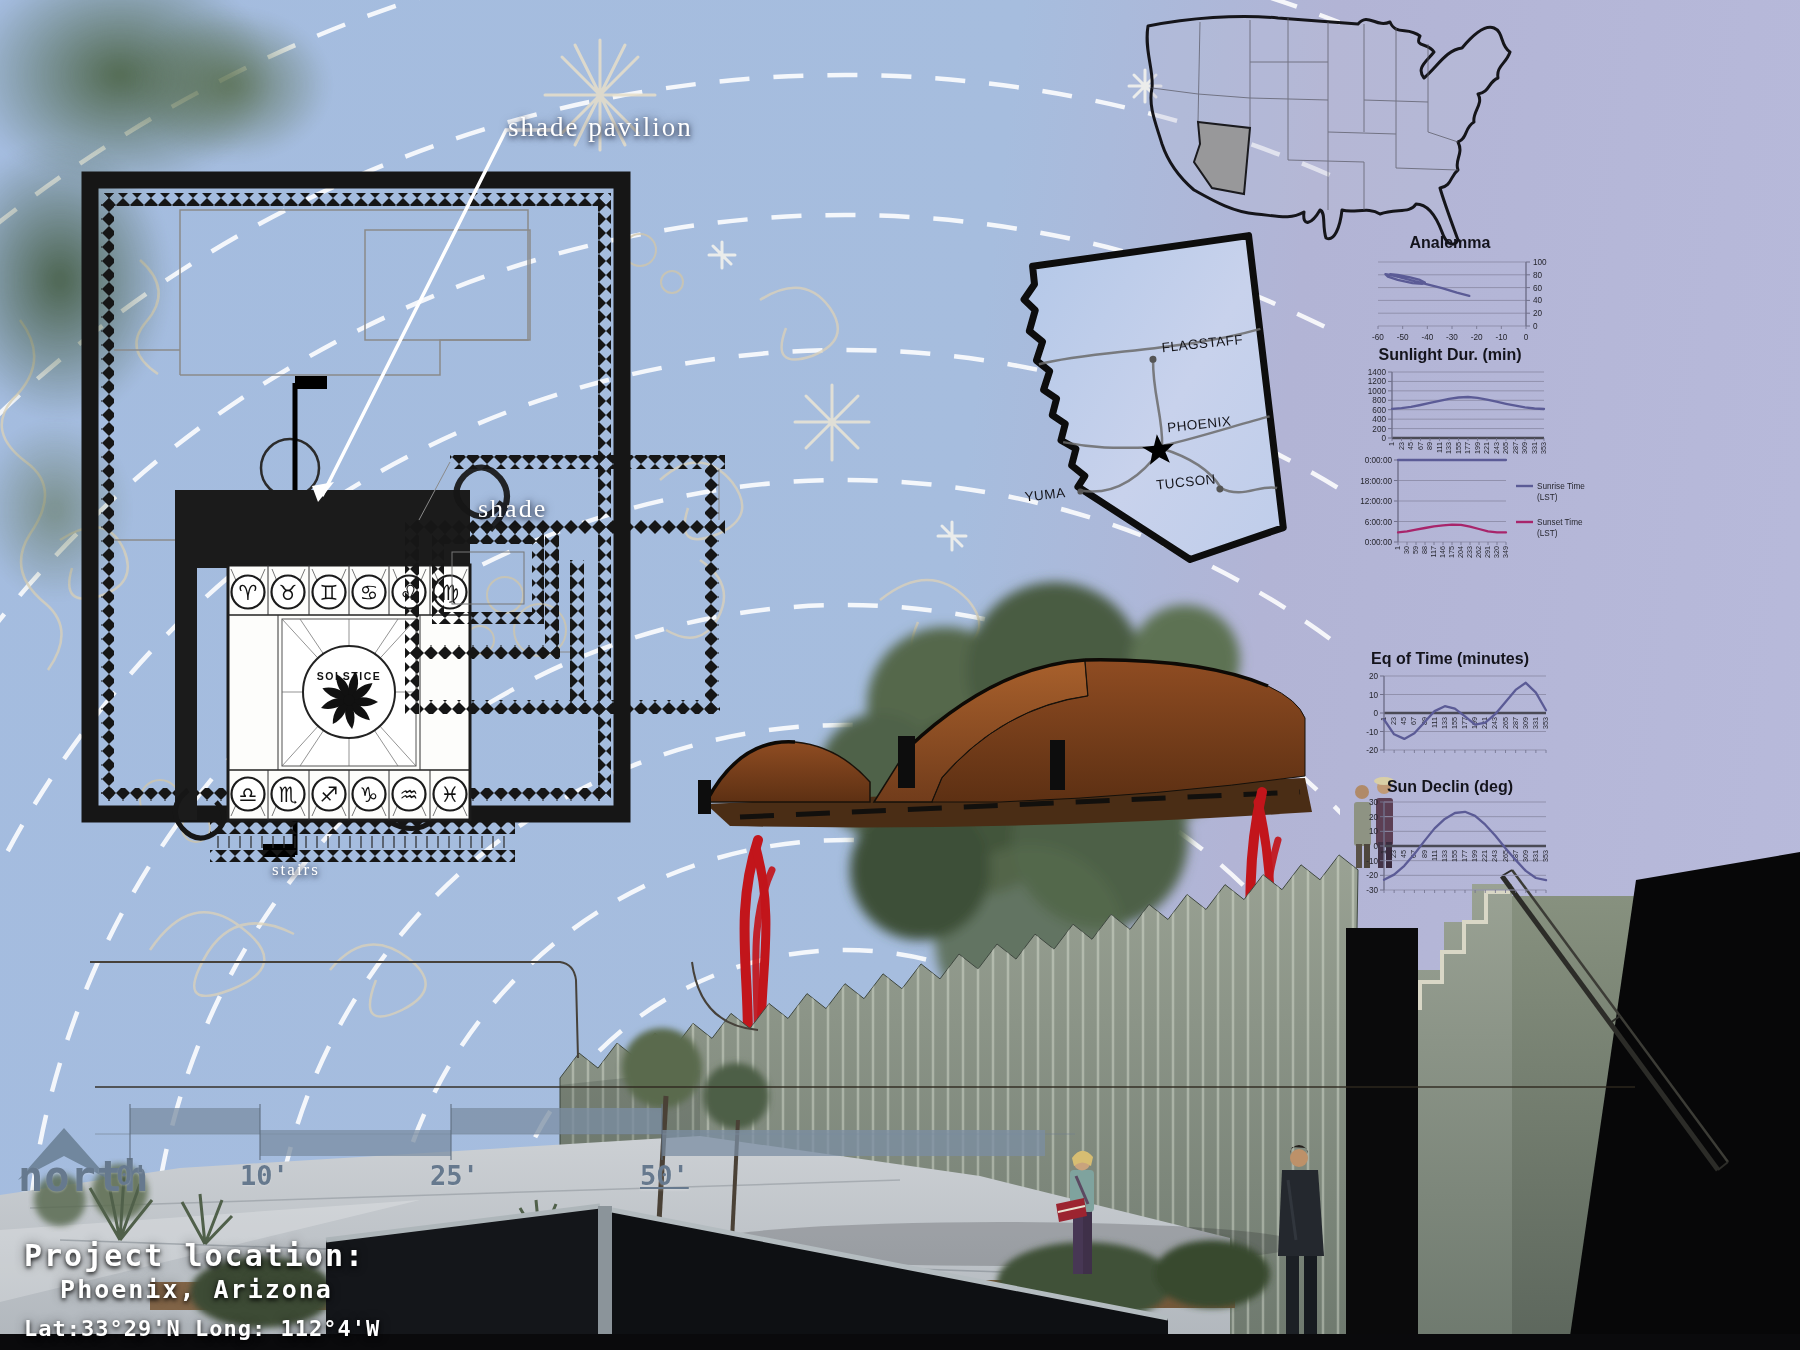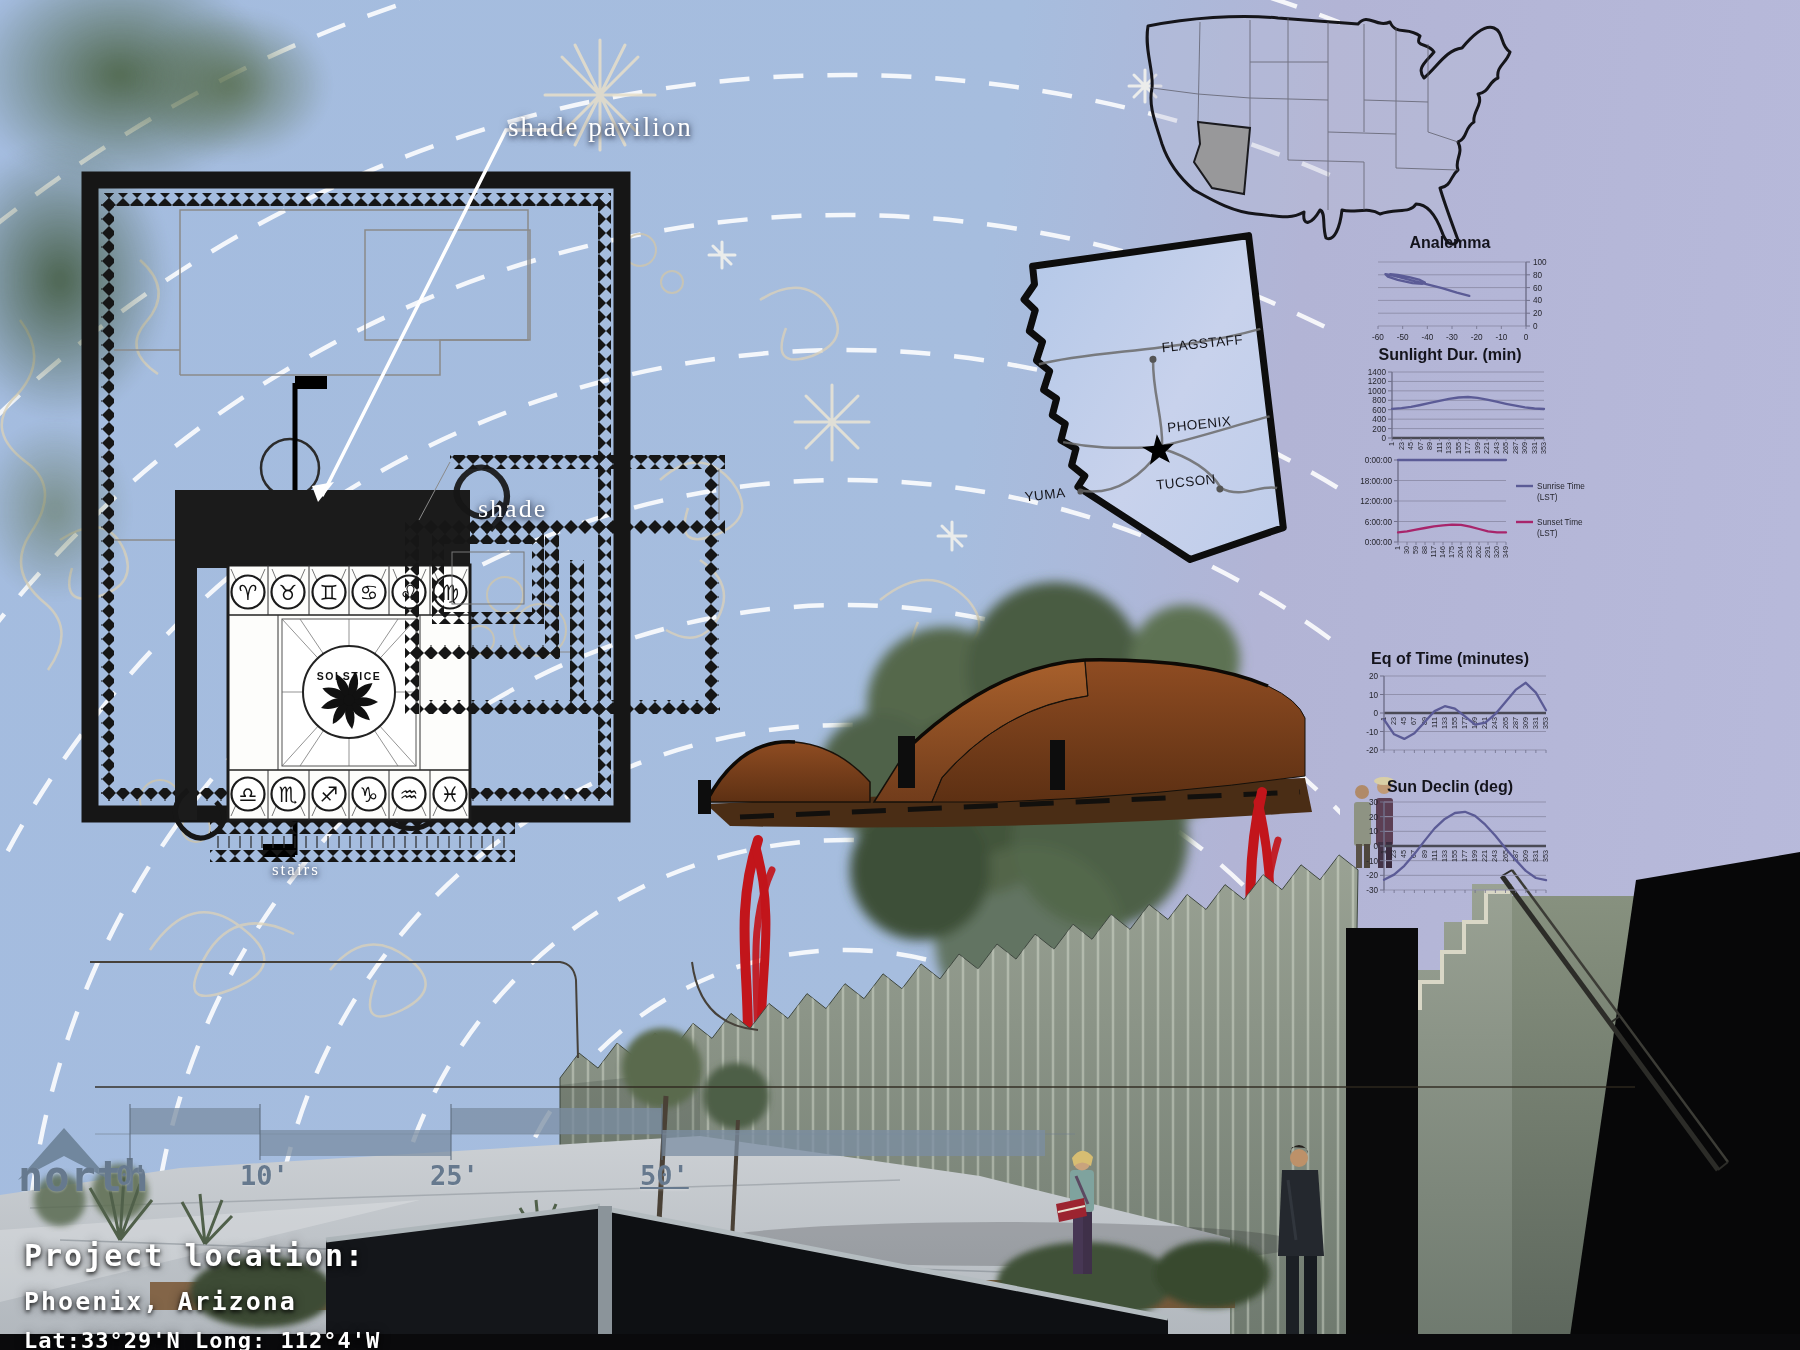--- a/index.html
+++ b/index.html
@@ -12,21 +12,21 @@
     text-shadow:0 2px 5px rgba(20,25,45,.85),0 0 10px rgba(20,25,45,.5);letter-spacing:2px;}
   .lbl-muted{color:#66798e;font-family:"DejaVu Sans Mono",monospace;font-weight:bold;
     text-shadow:0 1px 2px rgba(255,255,255,.25);}
   .chart-title{position:absolute;width:200px;text-align:center;
     font-family:Liberation Sans, sans-serif;font-weight:bold;font-size:16px;color:#14141c;}
   .chart-svg{position:absolute;overflow:visible;}
   .titleblock{position:absolute;left:24px;top:1238px;width:345px;color:#fff;
     font-family:"DejaVu Sans Mono",monospace;font-weight:bold;
     text-shadow:0 2px 4px rgba(0,0,0,.9),0 0 12px rgba(0,0,0,.45);}
   .titleblock .l1{font-size:30px;letter-spacing:2px;}
-  .titleblock .l2{font-size:25px;text-align:left;letter-spacing:2px;margin-top:14px;}
+  .titleblock .l2{font-size:25px;text-align:center;letter-spacing:2px;margin-top:2px;}
   .titleblock .l3{font-size:22px;letter-spacing:1px;margin-top:12px;white-space:nowrap;}
 </style>
 </head>
 <body>
 
 <div class="board">
 
   <svg class="abs" style="left:0;top:0" width="1340" height="1350" viewBox="0 0 1340 1350">
     <g stroke="#ffffff" stroke-width="4.5" fill="none" stroke-dasharray="30 24" opacity="0.88">
       <circle cx="845" cy="1300" r="240" transform="rotate(8 845 1300)"></circle>

